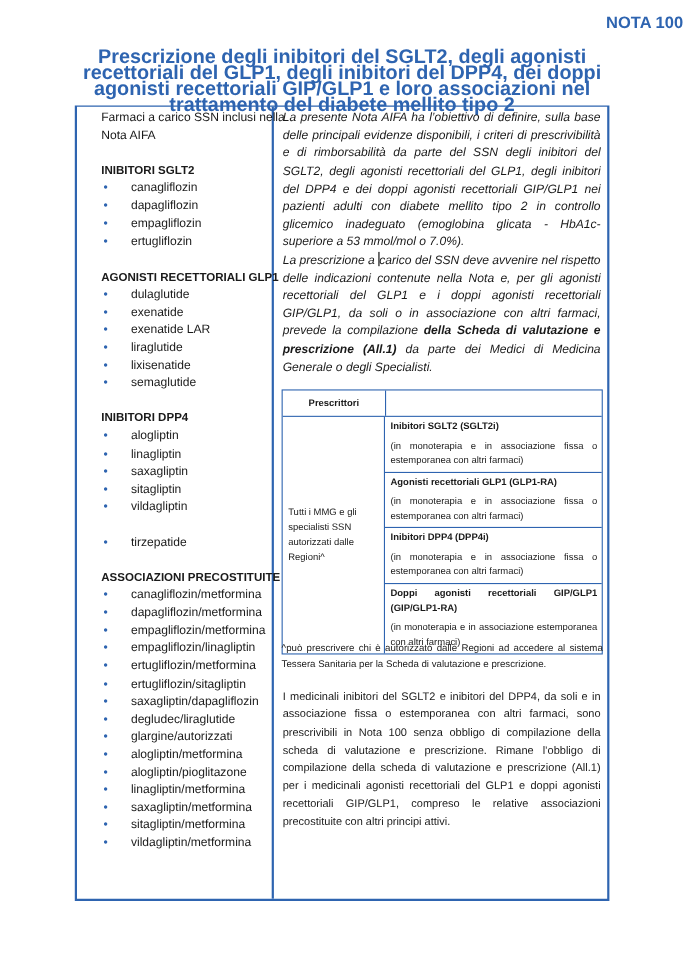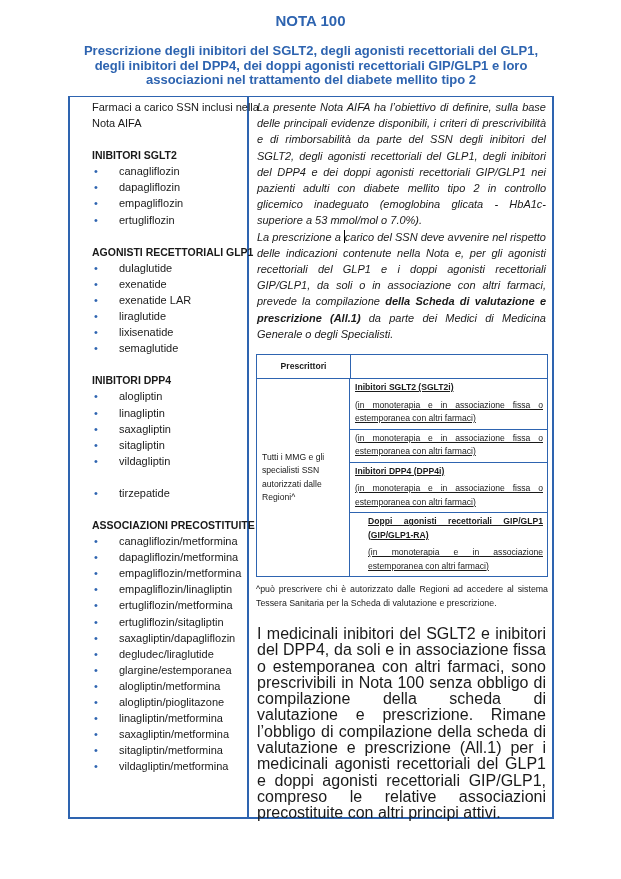--- a/index.html
+++ b/index.html
@@ -1,21 +1,21 @@
 <!DOCTYPE html>
 <html><head>
 <meta charset="utf-8">
 <style>
   html, body { margin:0; padding:0; background:#ffffff; }
   body { width:621px; height:879px; position:relative; overflow:hidden;
          font-family:"Liberation Sans", sans-serif; color:#1a1a1a; }
-  .title { position:absolute; left:0; width:621px; top:12px; text-align:center;
+  .title { position:absolute; left:0; width:621px; top:12px; text-align:right;
            font-size:15px; font-weight:bold; color:#2e64b0; }
   .subtitle { position:absolute; left:68px; width:486px; top:44px; text-align:center;
-              font-size:13px; font-weight:bold; color:#2e64b0; line-height:14.5px; }
+              font-size:18px; font-weight:bold; color:#2e64b0; line-height:14.5px; }
   .outer { position:absolute; left:68px; top:96px; width:482px; height:720px;
            border:2px solid #2e64b0; border-top-width:1.5px; }
   .divider { position:absolute; left:177px; top:0; width:2px; height:100%; background:#2e64b0; }
   .leftcol { position:absolute; left:22px; top:2px; width:170px; font-size:11px; line-height:16.1px; }
   .leftcol .intro { margin:0 0 16px 0; }
   .leftcol .cat { font-weight:bold; margin:0; font-size:10.5px; }
   .leftcol ul { list-style:none; margin:0 0 16px 0; padding:0; }
   .leftcol li { position:relative; padding-left:27px; }
   .leftcol li .b { position:absolute; left:2px; top:0; color:#2e64b0; font-size:11px; }
   .rightcol { position:absolute; left:187px; top:2px; width:289px; font-size:11px; line-height:16.2px;
@@ -26,26 +26,26 @@
   .inner { position:absolute; left:186px; top:257px; width:290px; border:1.5px solid #2e64b0;
            font-size:8.6px; line-height:13.5px; }
   .inner .hdr { display:flex; border-bottom:1.5px solid #2e64b0; height:23px;text-align:right; }
   .inner .hdr div { display:flex; align-items:center; justify-content:center; font-weight:bold; }
   .inner .h1 { width:93px; border-right:1.5px solid #2e64b0; }
   .inner .h2 { flex:1; }
   .inner .body { display:flex; }
   .inner .presc { width:93px; border-right:1.5px solid #2e64b0; display:flex; align-items:center;
                   padding-left:5px; box-sizing:border-box; }
   .inner .drugs { flex:1; }
-  .inner .drug { padding:2px 4px 3px 5px; border-bottom:1.5px solid #2e64b0; text-align:justify;text-decoration:underline; }
-  .inner .drug:last-child { border-bottom:none;margin-left:13px; }
+  .inner .drug { padding:2px 4px 3px 5px; border-bottom:1.5px solid #2e64b0; text-align:justify; }
+  .inner .drug:last-child { border-bottom:none; }
   .inner .drug .dn { font-weight:bold; margin-bottom:4px; }
   .footnote { position:absolute; left:186px; top:486px; width:292px; font-size:8.8px; line-height:13.5px;
               text-align:justify; }
-  .closing { position:absolute; left:187px; top:529px; width:289px; font-size:16px; line-height:16.3px;
+  .closing { position:absolute; left:187px; top:529px; width:289px; font-size:10px; line-height:16.3px;
              text-align:justify; }
 </style>
 </head>
 <body>
 
 <div class="title">NOTA 100</div>
 <div class="subtitle">Prescrizione degli inibitori del SGLT2, degli agonisti recettoriali del GLP1, degli inibitori del DPP4, dei doppi agonisti recettoriali GIP/GLP1 e loro associazioni nel trattamento del diabete mellito tipo 2</div>
 
 <div class="outer">
   <div class="divider"></div>
@@ -83,21 +83,21 @@
         <p class="cat">ASSOCIAZIONI PRECOSTITUITE</p>
         <ul>
           <li><span class="b">•</span><span>canagliflozin/metformina</span></li>
           <li><span class="b">•</span><span>dapagliflozin/metformina</span></li>
           <li><span class="b">•</span><span>empagliflozin/metformina</span></li>
           <li><span class="b">•</span><span>empagliflozin/linagliptin</span></li>
           <li><span class="b">•</span><span>ertugliflozin/metformina</span></li>
           <li><span class="b">•</span><span>ertugliflozin/sitagliptin</span></li>
           <li><span class="b">•</span><span>saxagliptin/dapagliflozin</span></li>
           <li><span class="b">•</span><span>degludec/liraglutide</span></li>
-          <li><span class="b">•</span><span>glargine/estemporanea</span></li>
+          <li><span class="b">•</span><span>glargine/autorizzati</span></li>
           <li><span class="b">•</span><span>alogliptin/metformina</span></li>
           <li><span class="b">•</span><span>alogliptin/pioglitazone</span></li>
           <li><span class="b">•</span><span>linagliptin/metformina</span></li>
           <li><span class="b">•</span><span>saxagliptin/metformina</span></li>
           <li><span class="b">•</span><span>sitagliptin/metformina</span></li>
           <li><span class="b">•</span><span>vildagliptin/metformina</span></li>
         </ul>
       </div>
   </div>
 
@@ -111,20 +111,21 @@
       <div class="h1">Prescrittori</div>
     </div>
     <div class="body">
       <div class="presc">Tutti i MMG e gli specialisti SSN autorizzati dalle Regioni^</div>
       <div class="drugs" id="drugs">
           <div class="drug">
             <div class="dn">Inibitori SGLT2 (SGLT2i)</div>
             <div>(in monoterapia e in associazione fissa o estemporanea con altri farmaci)</div>
           </div>
           <div class="drug">
+            <div class="dn">Agonisti recettoriali GLP1 (GLP1-RA)</div>
             <div>(in monoterapia e in associazione fissa o estemporanea con altri farmaci)</div>
           </div>
           <div class="drug">
             <div class="dn">Inibitori DPP4 (DPP4i)</div>
             <div>(in monoterapia e in associazione fissa o estemporanea con altri farmaci)</div>
           </div>
           <div class="drug">
             <div class="dn">Doppi agonisti recettoriali GIP/GLP1 (GIP/GLP1-RA)</div>
             <div>(in monoterapia e in associazione estemporanea con altri farmaci)</div>
           </div>

